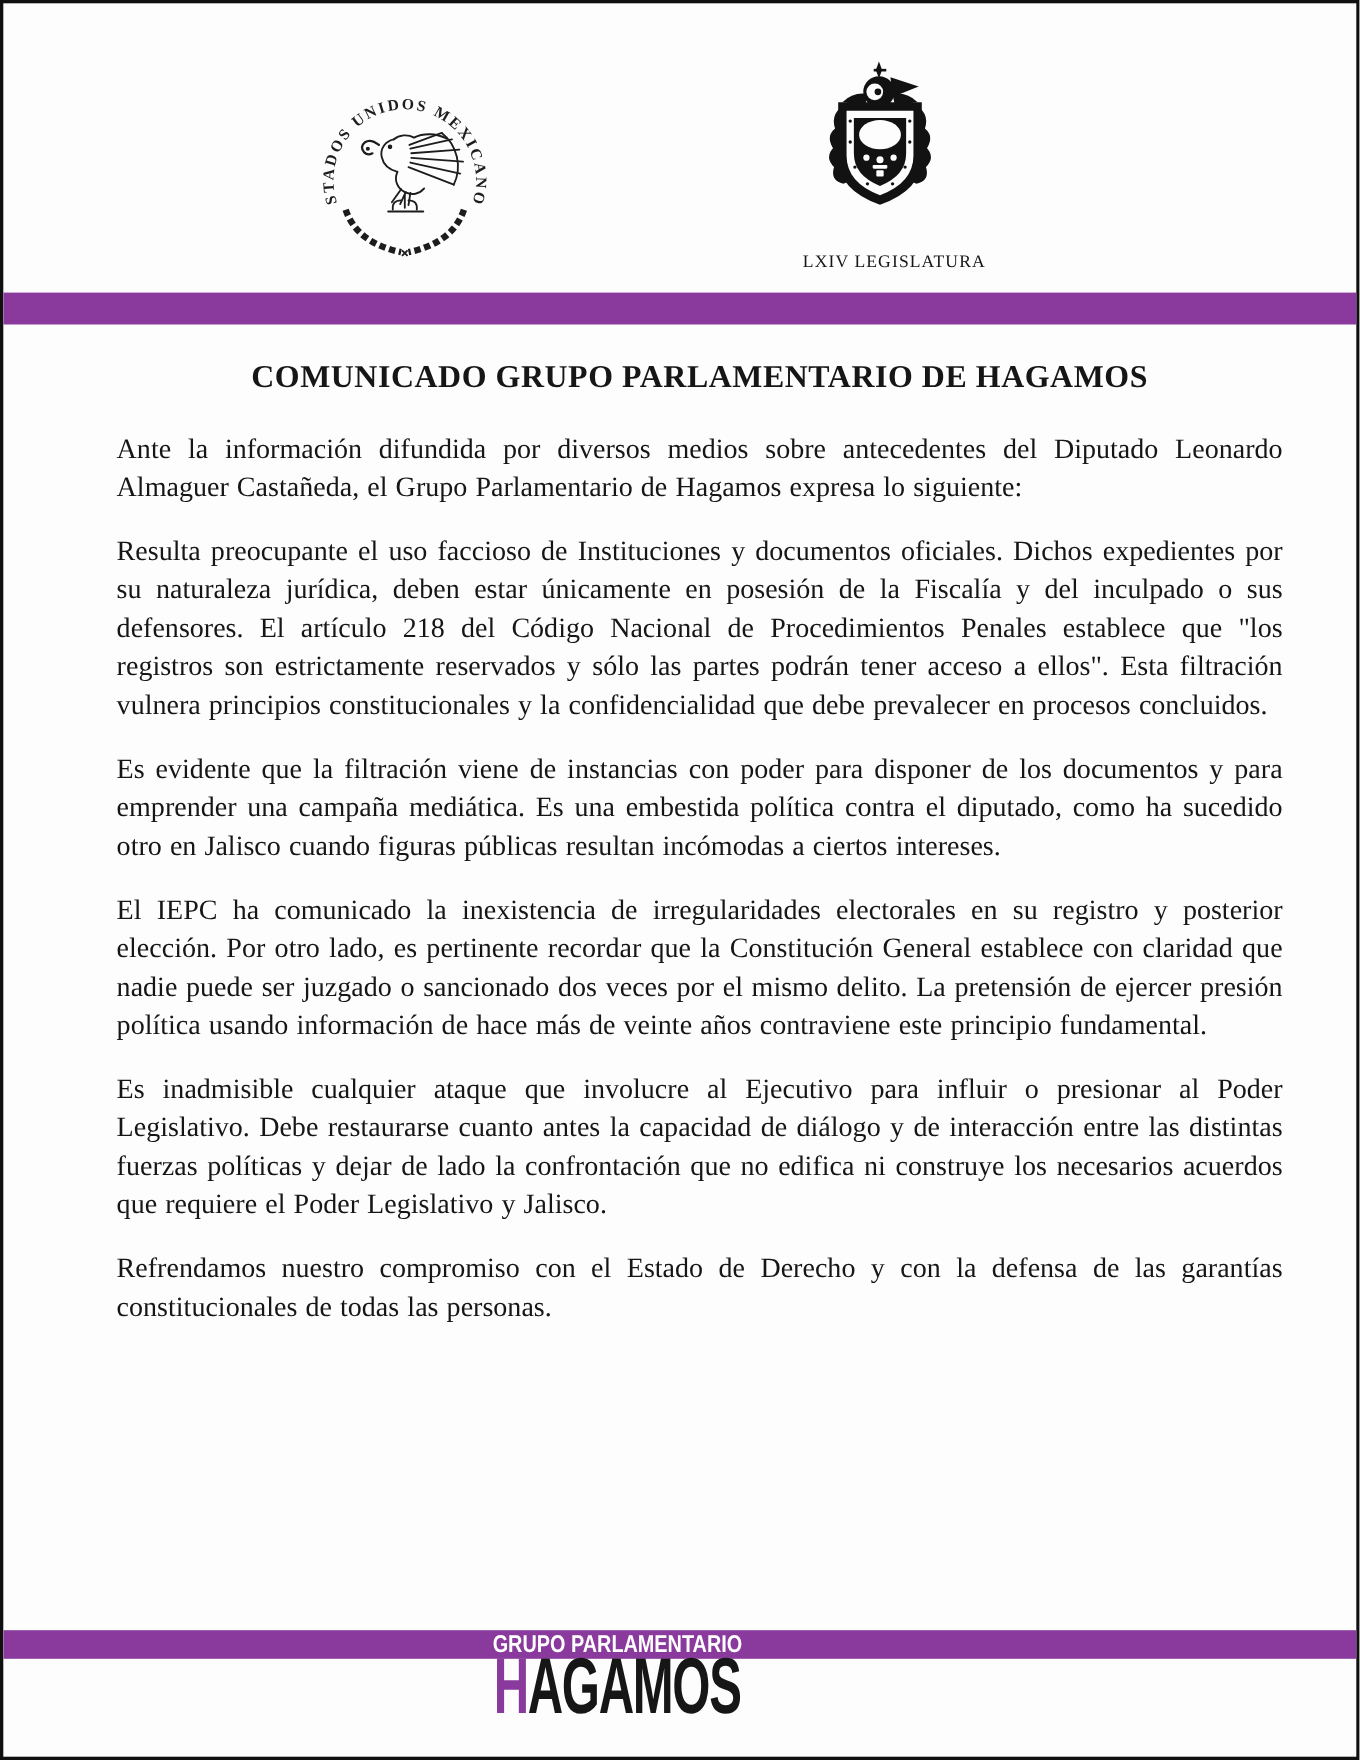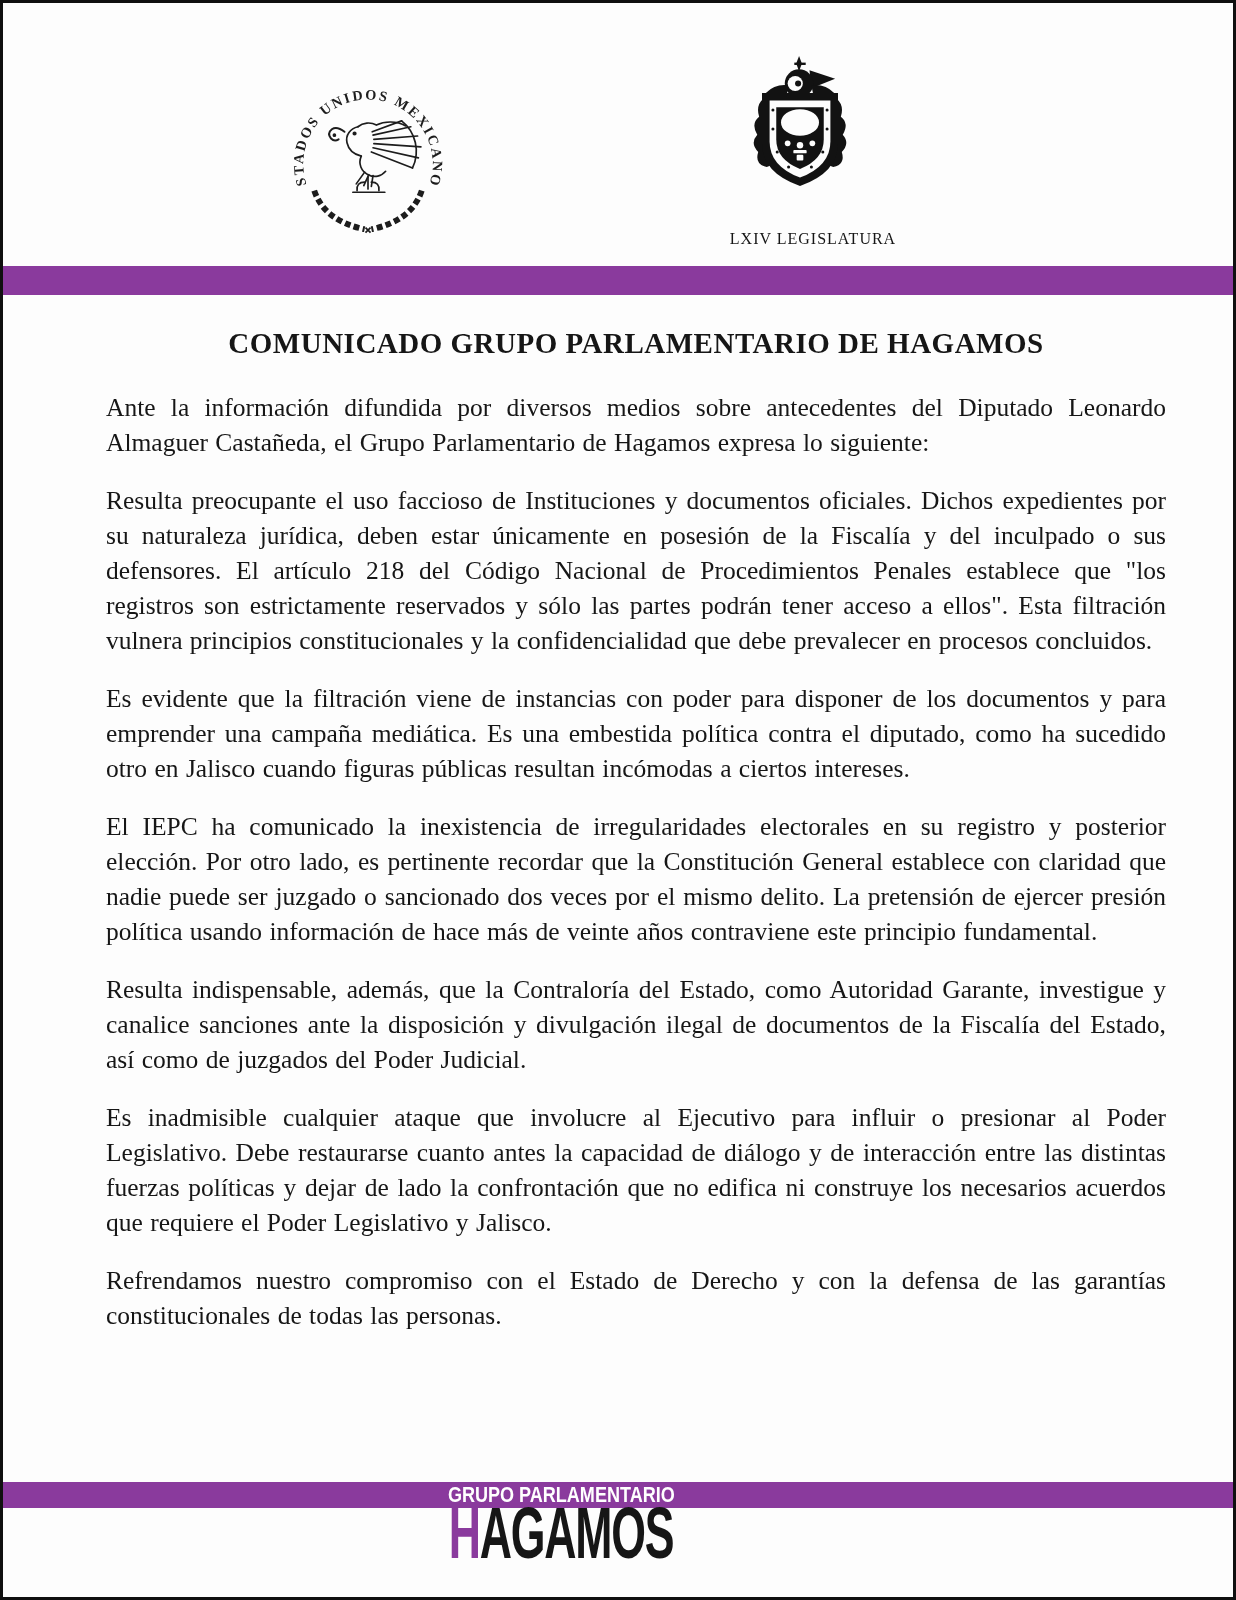--- a/index.html
+++ b/index.html
@@ -175,21 +175,20 @@
   <div class="legislature">LXIV LEGISLATURA</div>
 
   <div class="bar bar-top" style="background: rgb(138, 58, 157);"></div>
 
   <div class="content">
     <h1 class="doc-title">COMUNICADO GRUPO PARLAMENTARIO DE HAGAMOS</h1>
     <p>Ante la información difundida por diversos medios sobre antecedentes del Diputado Leonardo Almaguer Castañeda, el Grupo Parlamentario de Hagamos expresa lo siguiente:</p>
     <p>Resulta preocupante el uso faccioso de Instituciones y documentos oficiales. Dichos expedientes por su naturaleza jurídica, deben estar únicamente en posesión de la Fiscalía y del inculpado o sus defensores. El artículo 218 del Código Nacional de Procedimientos Penales establece que "los registros son estrictamente reservados y sólo las partes podrán tener acceso a ellos". Esta filtración vulnera principios constitucionales y la confidencialidad que debe prevalecer en procesos concluidos.</p>
     <p>Es evidente que la filtración viene de instancias con poder para disponer de los documentos y para emprender una campaña mediática. Es una embestida política contra el diputado, como ha sucedido otro en Jalisco cuando figuras públicas resultan incómodas a ciertos intereses.</p>
     <p>El IEPC ha comunicado la inexistencia de irregularidades electorales en su registro y posterior elección. Por otro lado, es pertinente recordar que la Constitución General establece con claridad que nadie puede ser juzgado o sancionado dos veces por el mismo delito. La pretensión de ejercer presión política usando información de hace más de veinte años contraviene este principio fundamental.</p>
-    <p>Resulta indispensable, además, que la Contraloría del Estado, como Autoridad Garante, investigue y canalice sanciones ante la disposición y divulgación ilegal de documentos de la Fiscalía del Estado, así como de juzgados del Poder Judicial.</p>
     <p>Es inadmisible cualquier ataque que involucre al Ejecutivo para influir o presionar al Poder Legislativo. Debe restaurarse cuanto antes la capacidad de diálogo y de interacción entre las distintas fuerzas políticas y dejar de lado la confrontación que no edifica ni construye los necesarios acuerdos que requiere el Poder Legislativo y Jalisco.</p>
     <p>Refrendamos nuestro compromiso con el Estado de Derecho y con la defensa de las garantías constitucionales de todas las personas.</p>
   </div>
 
   <div class="bar bar-bottom" style="background: rgb(138, 58, 157);"></div>
   <div class="gp-label-wrap">
     <span class="gp-label">GRUPO PARLAMENTARIO</span>
   </div>
   <div class="wordmark-wrap">
     <span class="wordmark">

